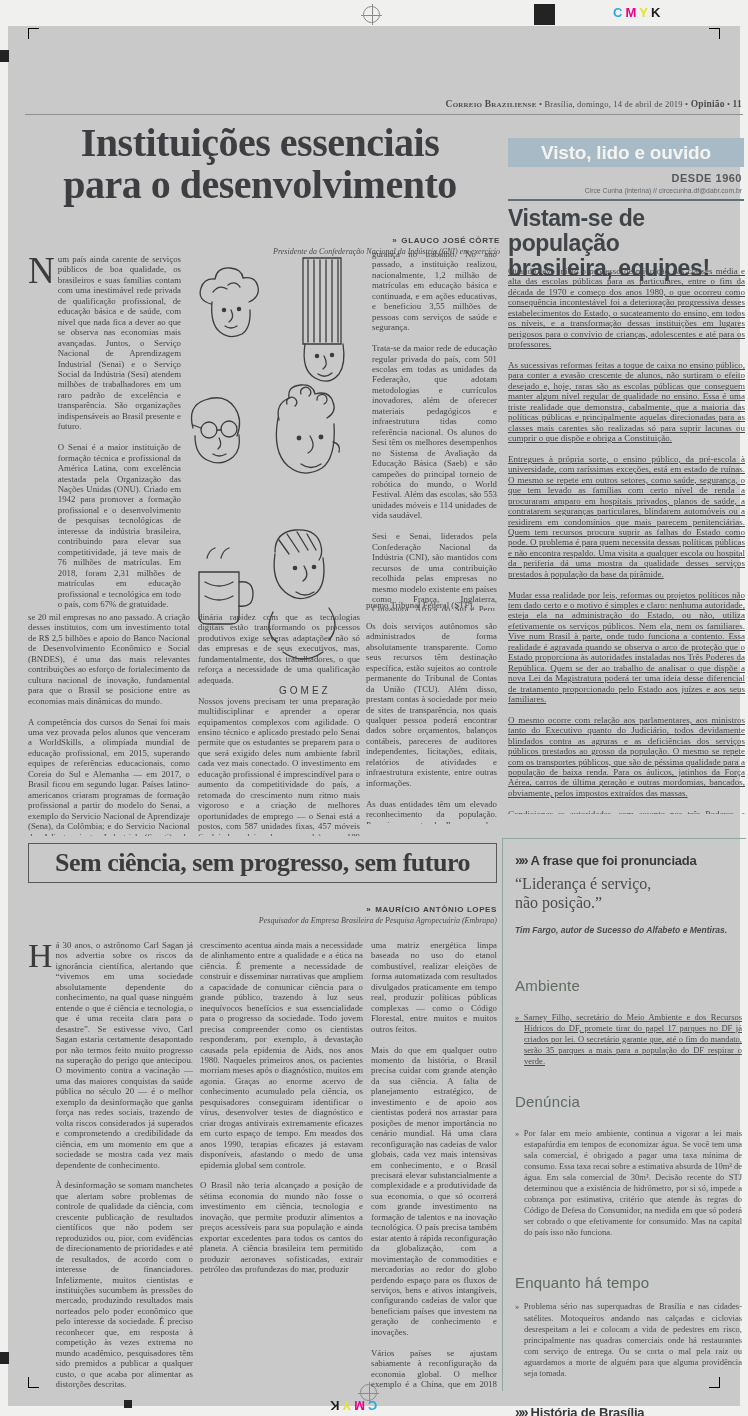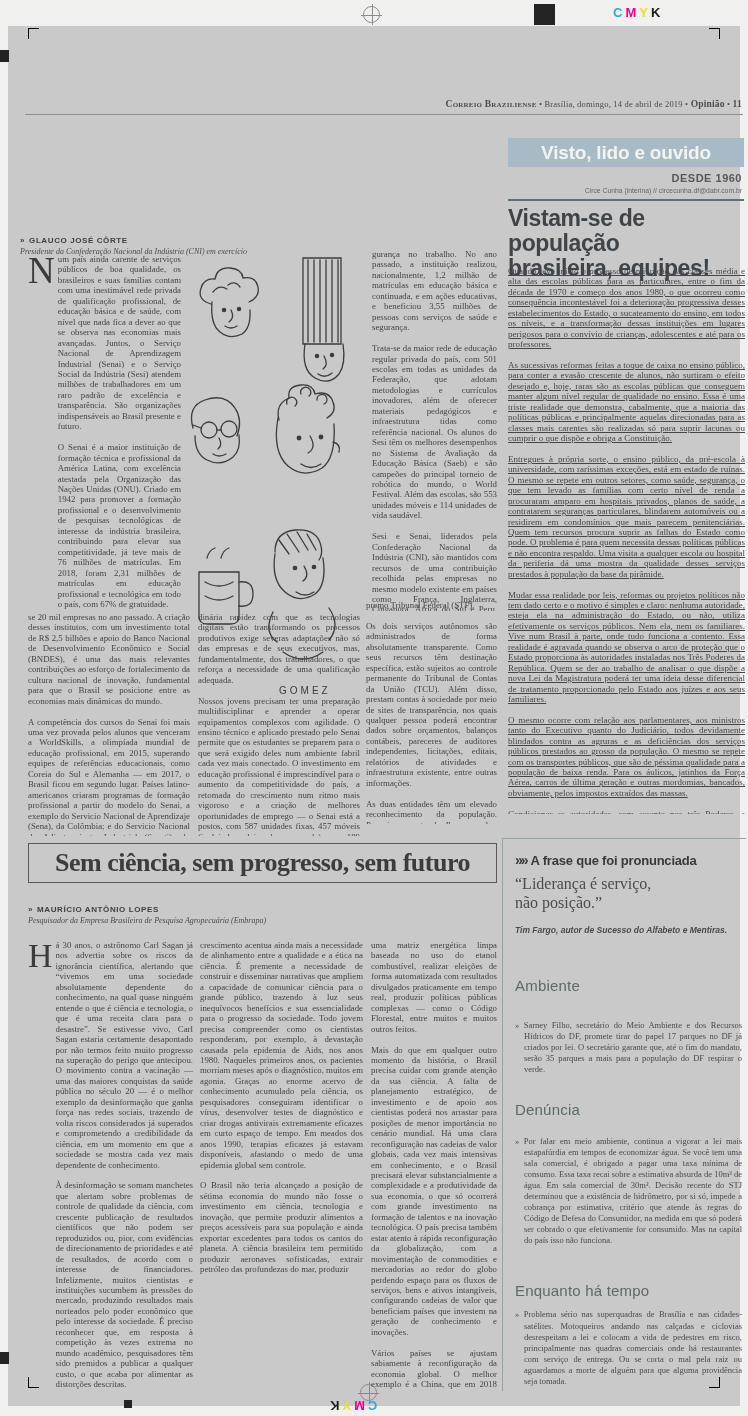--- a/index.html
+++ b/index.html
@@ -19,21 +19,21 @@
   .cropmark{border-color:#9a9a9a;}
   
   .masthead{right:6px;top:99px;width:500px;text-align:right;color:#4c4c4e;
             font:8.5px "Liberation Serif",serif;letter-spacing:.2px;}
   .masthead .brand{font-weight:700;font-variant:small-caps;font-size:9.5px;}
   .masthead .strong{font-weight:700;font-size:9.5px;}
   .rule-top{left:25px;top:114px;width:718px;height:1px;background:#8f8f8f;}
   
   .headline1{left:20px;top:122px;width:480px;text-align:center;
              font:600 40px/1.05 "Liberation Serif",serif;color:#3e3e42;letter-spacing:-.5px;}
-  .byline{text-align:left;color:#3f3f41;}
+  .byline{text-align:right;color:#3f3f41;}
   .byline .name{font:700 8px "Liberation Sans",sans-serif;letter-spacing:.6px;}
   .byline .role{font:italic 8px "Liberation Serif",serif;color:#4a4a4c;}
   .body{font:8.8px/1.19 "Liberation Serif",serif;text-align:justify;color:#454548;
         white-space:pre-line;overflow:hidden;}
   .dropcap{float:left;font:400 37px/0.82 "Liberation Serif",serif;color:#3c3c3f;
            padding:2px 3px 0 0;}
   
   .h2box{left:28px;top:843px;width:467px;height:38px;border:1px solid #59595c;
          display:flex;align-items:center;justify-content:center;}
   .headline2{font:700 26px "Liberation Serif",serif;color:#3c3c3f;letter-spacing:-.5px;}
@@ -92,20 +92,22 @@
     <span class="brand">Correio Braziliense</span>
     <span>•</span>
     <span>Brasília, domingo, 14 de abril de 2019</span>
     <span>•</span>
     <span class="strong">Opinião</span>
     <span>•</span>
     <span class="strong">11</span>
   </div>
   <div class="abs rule-top"></div>
 
+  <div class="abs headline1" style="white-space:pre-line;">Instituições essenciais
+para o desenvolvimento</div>
   <div class="abs byline" style="left:20px;top:229px;width:480px;">
     <div><span class="name">»</span> <span class="name">GLAUCO JOSÉ CÔRTE</span></div>
     <div class="role">Presidente da Confederação Nacional da Indústria (CNI) em exercício</div>
   </div>
 
   <div class="abs" style="left:28px;top:254px;width:153px;height:356px;">
     <span class="dropcap">N</span>
     <div class="body" style="height:356px;">um país ainda carente de serviços públicos de boa qualidade, os brasileiros e suas famílias contam com uma inestimável rede privada de qualificação profissional, de educação básica e de saúde, com nível que nada fica a dever ao que se observa nas economias mais avançadas. Juntos, o Serviço Nacional de Aprendizagem Industrial (Senai) e o Serviço Social da Indústria (Sesi) atendem milhões de trabalhadores em um raro padrão de excelência e transparência. São organizações indispensáveis ao Brasil presente e futuro.
 
 O Senai é a maior instituição de formação técnica e profissional da América Latina, com excelência atestada pela Organização das Nações Unidas (ONU). Criado em 1942 para promover a formação profissional e o desenvolvimento de pesquisas tecnológicas de interesse da indústria brasileira, contribuindo para elevar sua competitividade, já teve mais de 76 milhões de matrículas. Em 2018, foram 2,31 milhões de matrículas em educação profissional e tecnológica em todo o país, com 67% de gratuidade.
@@ -236,21 +238,21 @@
   <div class="abs lowerbox">
     <div style="padding:12px 0 0 12px;">
       <div>
         <span class="chev">»»</span><span class="sec-label">A frase que foi pronunciada</span>
       </div>
       <div class="quote" style="margin-top:6px;">“Liderança é serviço,
 não posição.”</div>
       <div class="attrib" style="margin-top:12px;">Tim Fargo, autor de Sucesso do Alfabeto e Mentiras.</div>
 
       <div class="sec-head" style="margin-top:42px;">Ambiente</div>
-      <div class="sec-text" style="margin-top:26px;width:218px;">
+      <div class="sec-text" style="margin-top:18px;width:218px;text-decoration:underline;">
         <span class="b">»</span> <span>Sarney Filho, secretário do Meio Ambiente e dos Recursos Hídricos do DF, promete tirar do papel 17 parques no DF já criados por lei. O secretário garante que, até o fim do mandato, serão 35 parques a mais para a população do DF respirar o verde.</span>
       </div>
 
       <div class="sec-head" style="margin-top:26px;">Denúncia</div>
       <div class="sec-text" style="margin-top:18px;width:218px;">
         <span class="b">»</span> <span>Por falar em meio ambiente, continua a vigorar a lei mais estapafúrdia em tempos de economizar água. Se você tem uma sala comercial, é obrigado a pagar uma taxa mínima de consumo. Essa taxa recai sobre a estimativa absurda de 10m³ de água. Em sala comercial de 30m². Decisão recente do STJ determinou que a existência de hidrômetro, por si só, impede a cobrança por estimativa, critério que atende às regras do Código de Defesa do Consumidor, na medida em que só poderá ser cobrado o que efetivamente for consumido. Mas na capital do país isso não funciona.</span>
       </div>
 
       <div class="sec-head" style="margin-top:36px;">Enquanto há tempo</div>
       <div class="sec-text" style="margin-top:10px;width:218px;">

